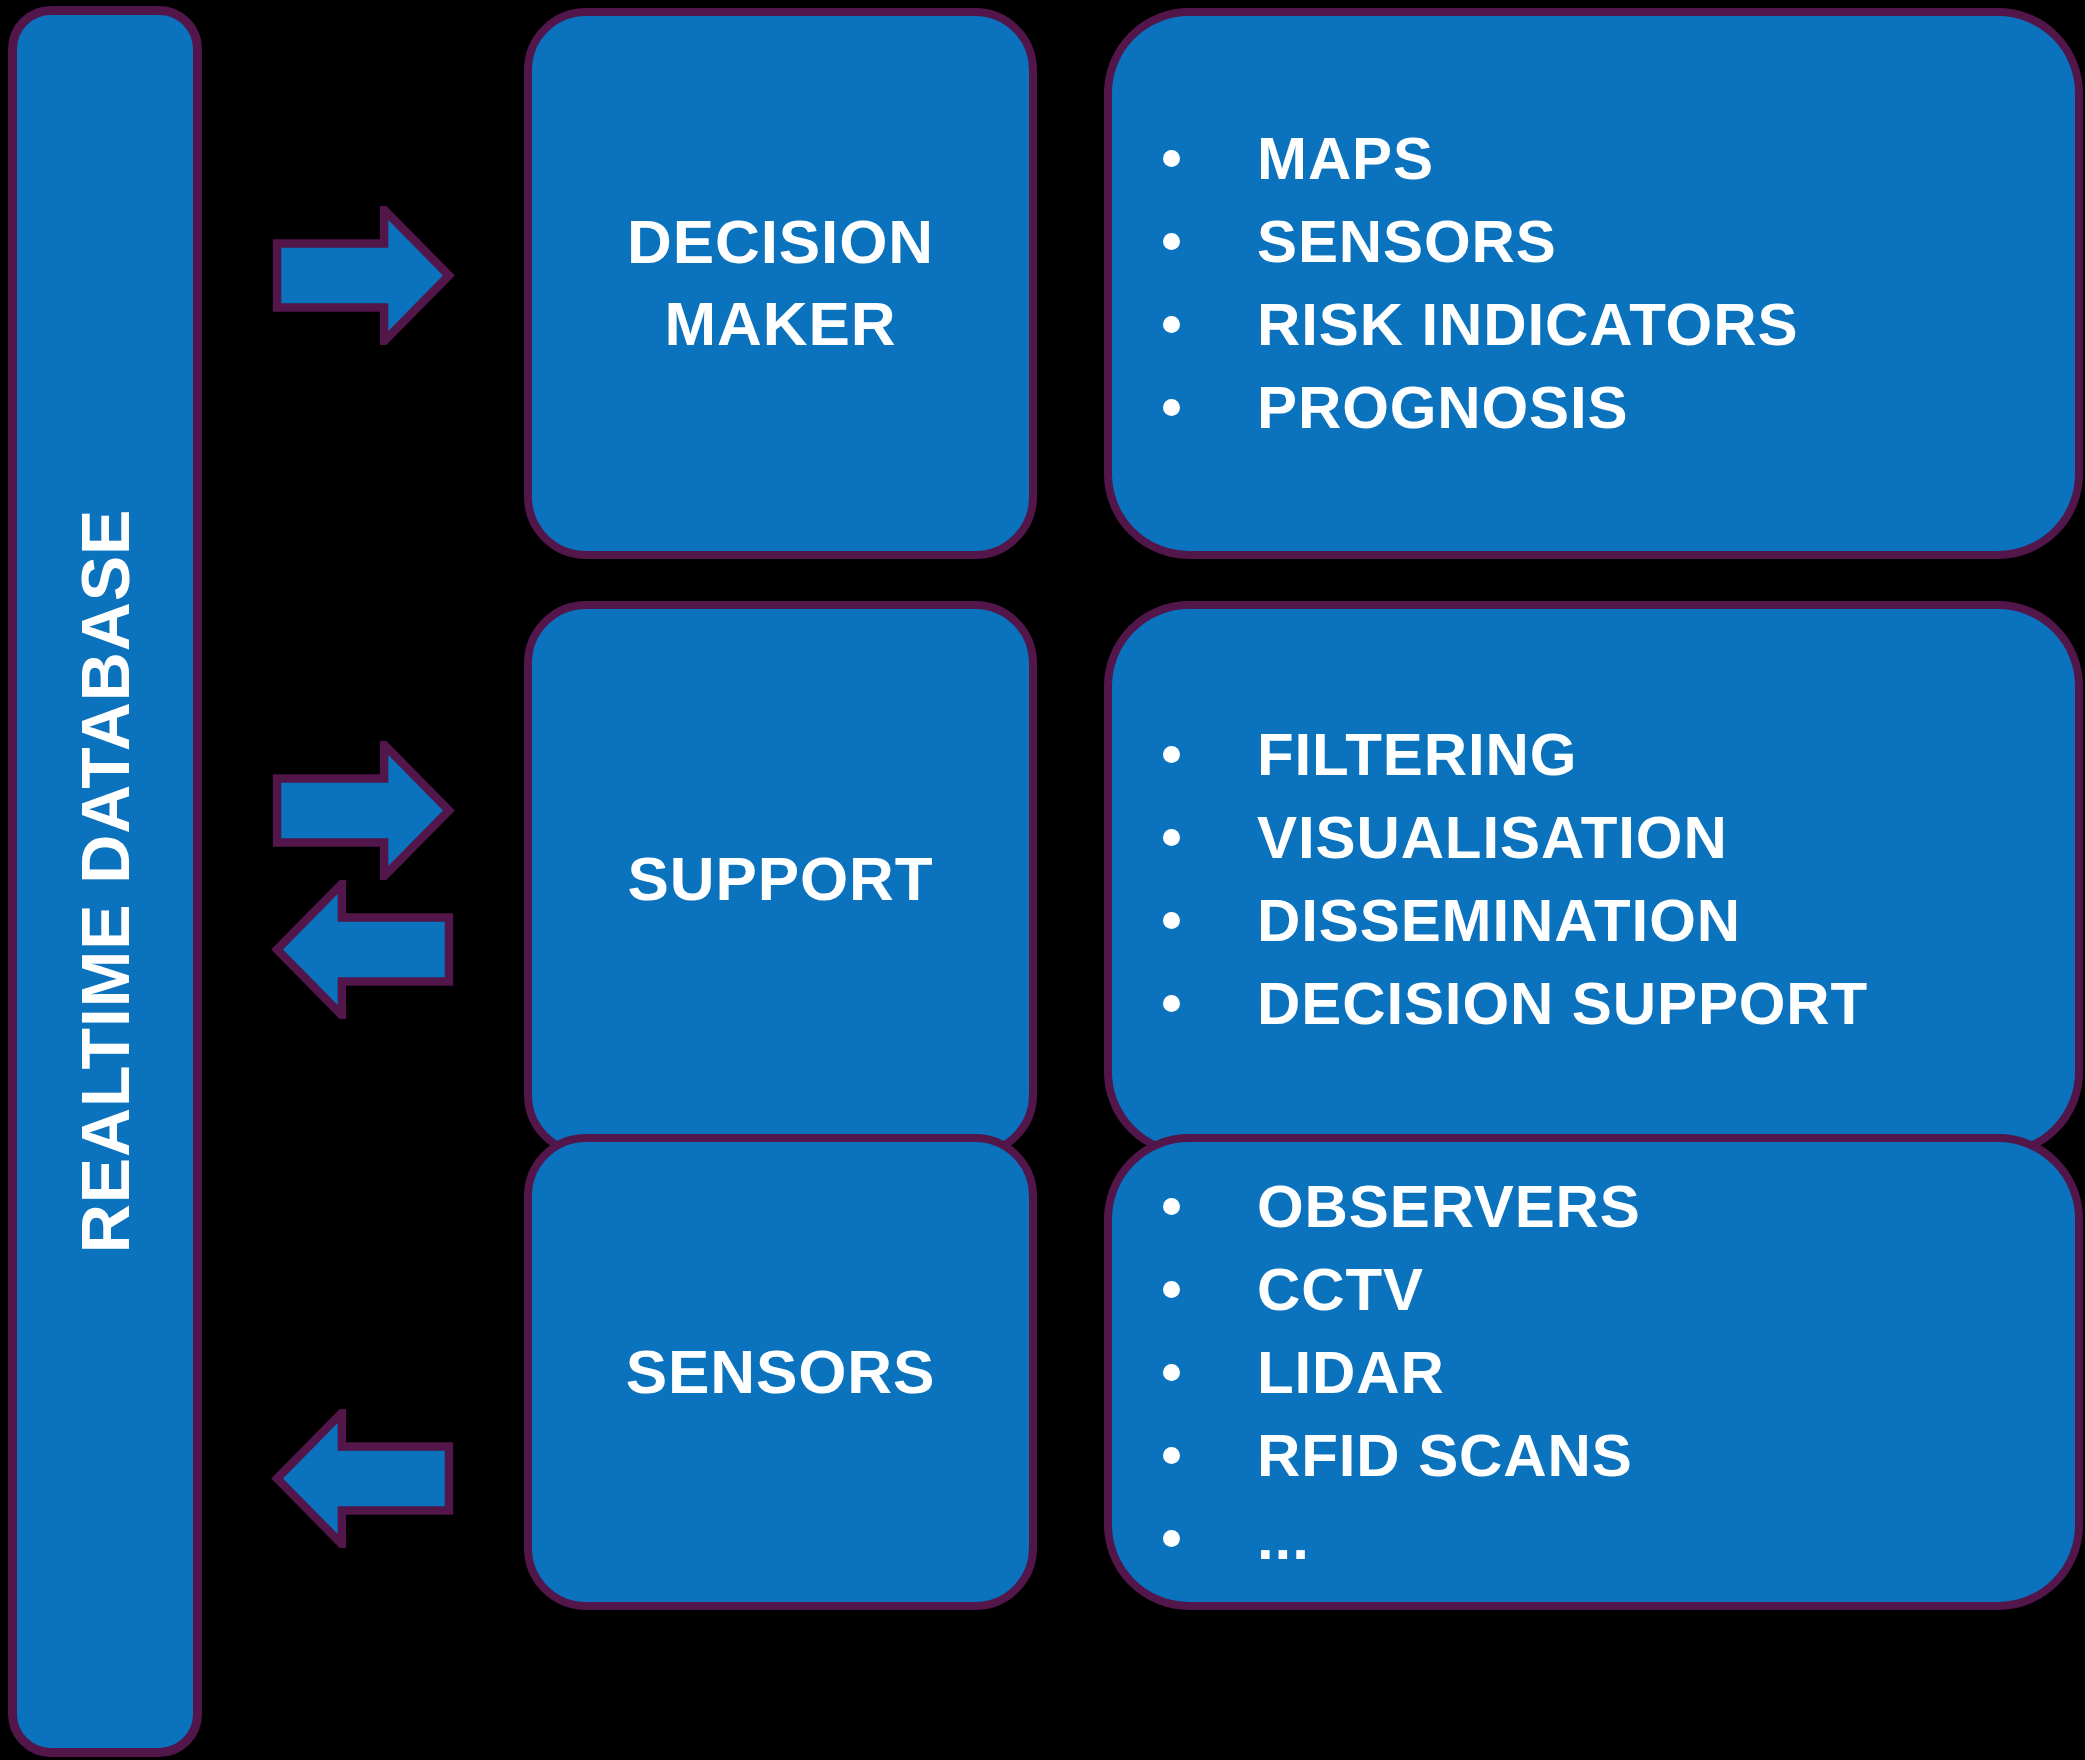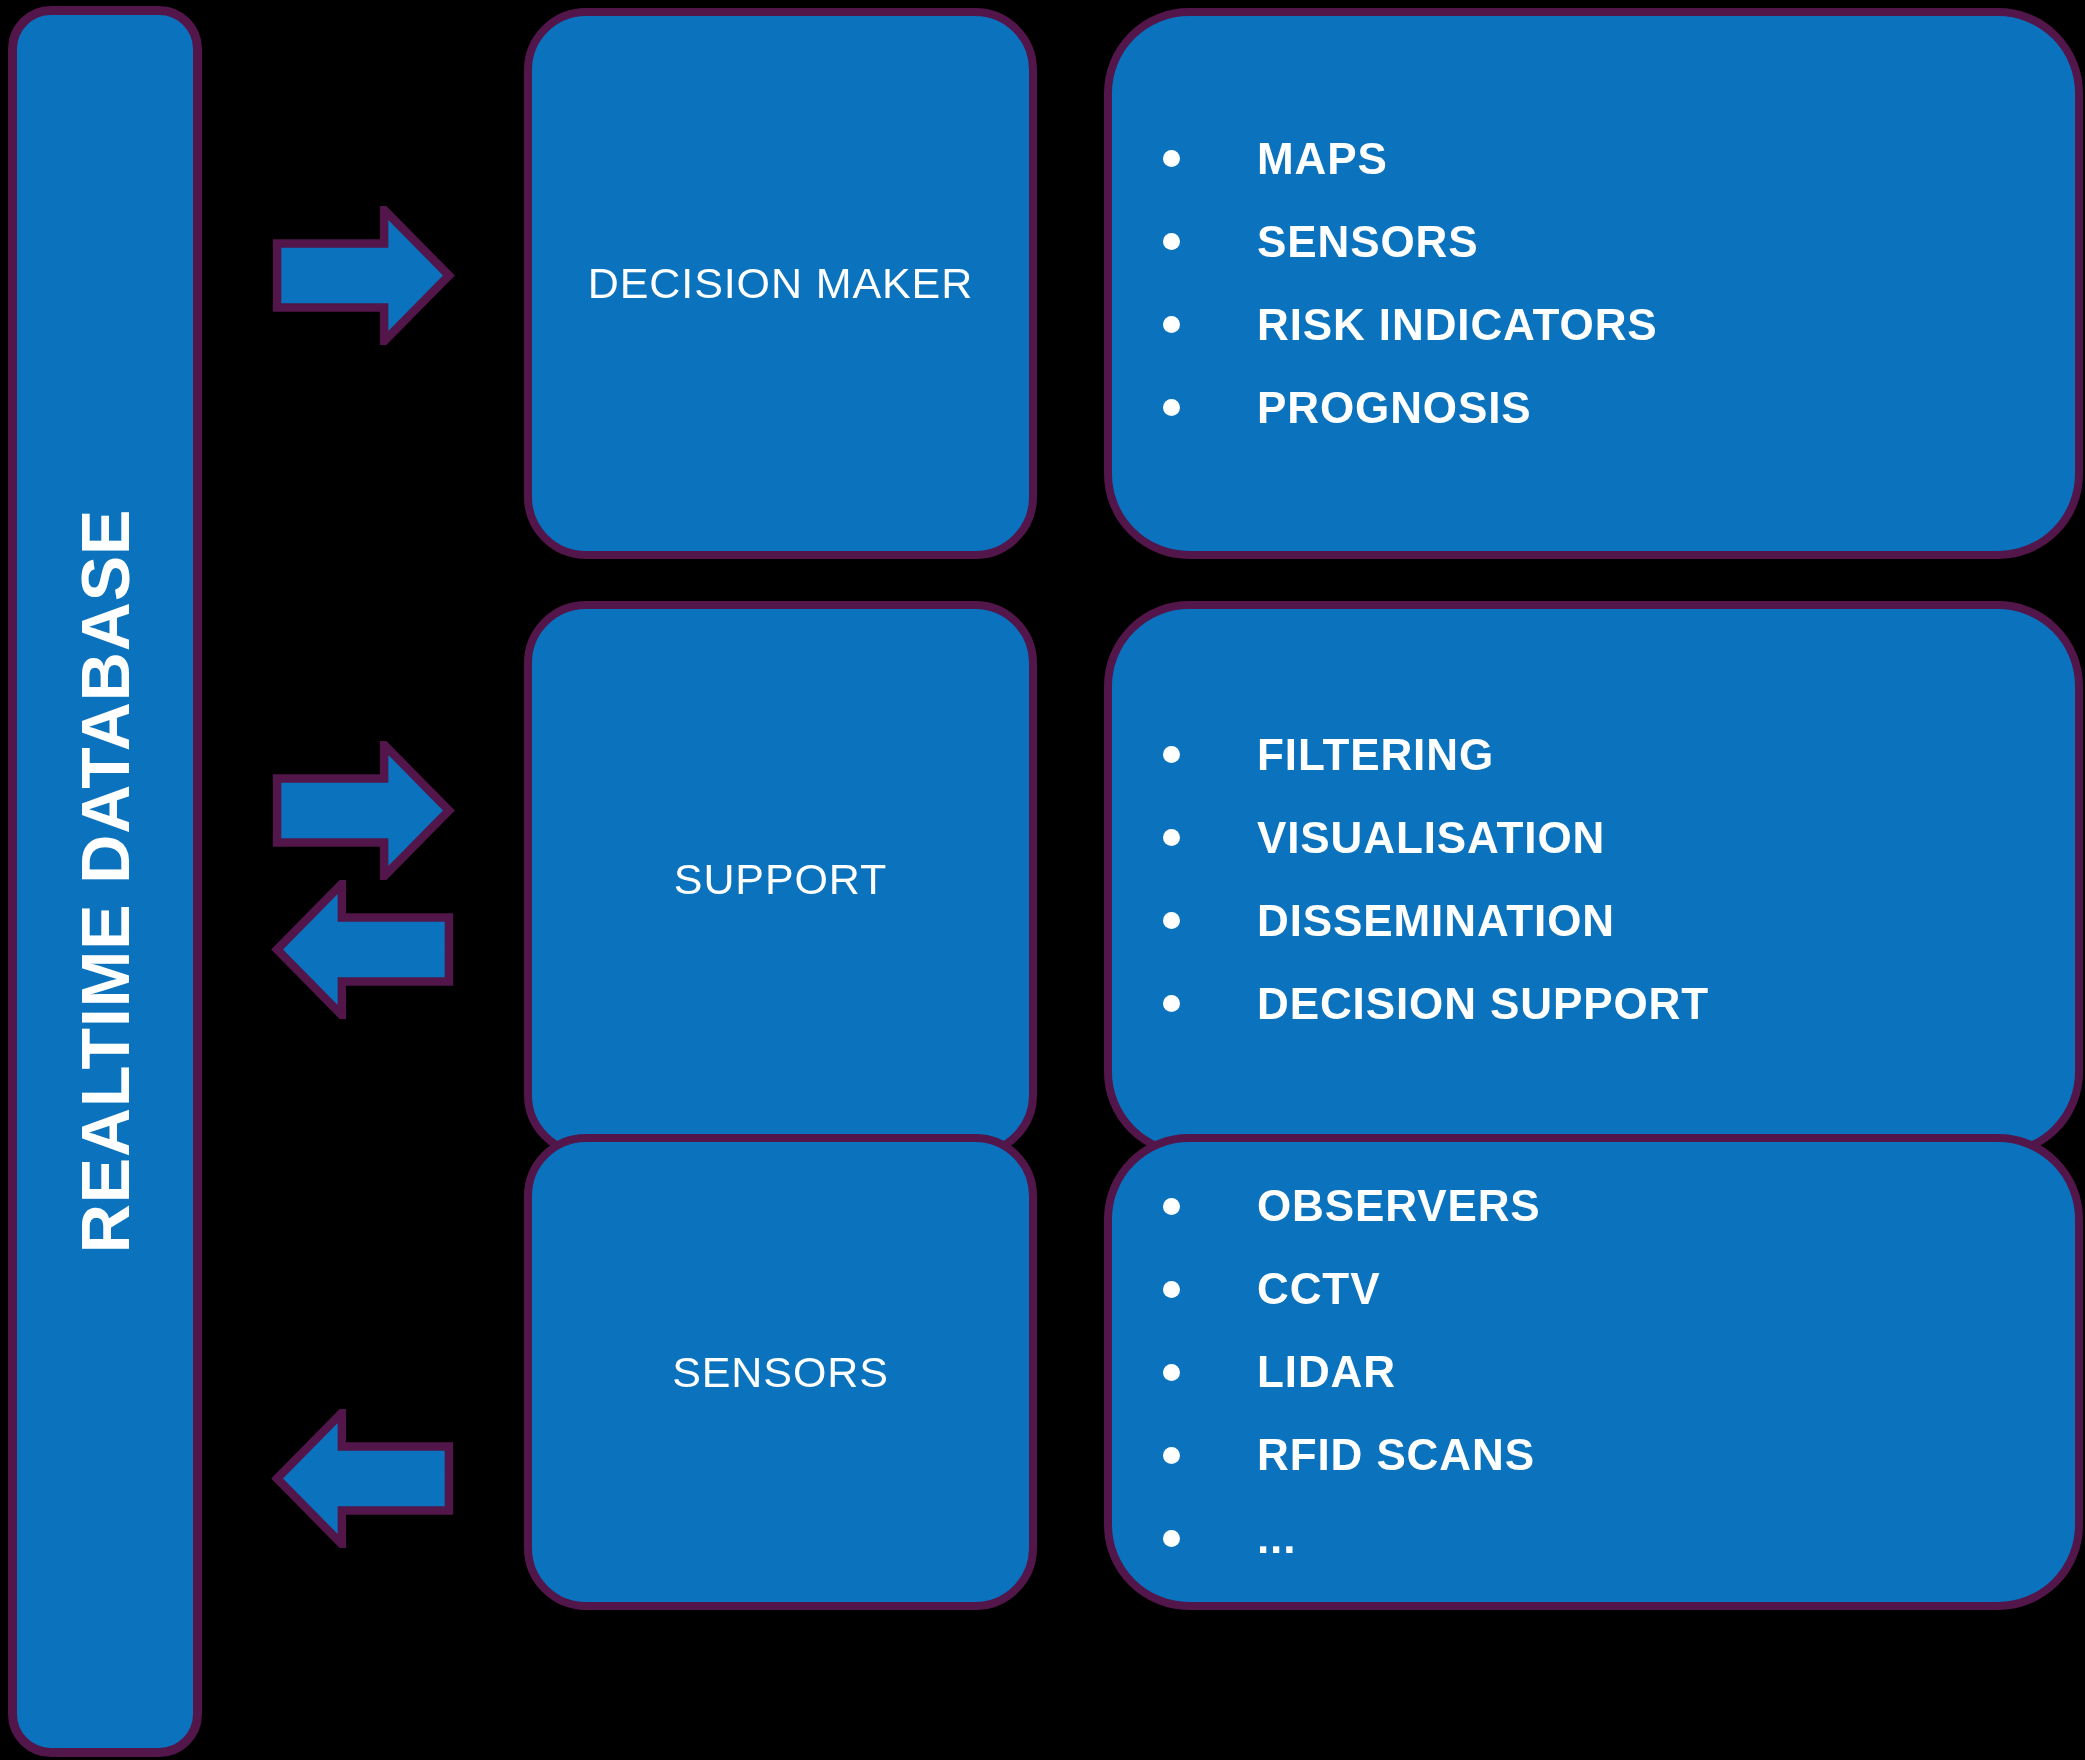--- a/index.html
+++ b/index.html
@@ -30,37 +30,37 @@
     color:#ffffff;
   }
   
   .actor-box{
     left:524px;width:513px;
     border-radius:62px;
     display:flex;align-items:center;justify-content:center;
     text-align:center;
   }
   .actor-label{
-    font-size:43px;font-weight:normal;line-height:1.32;
+    font-size:62px;font-weight:bold;line-height:1.32;
     letter-spacing:0.9px;padding:0 38px;
   }
   
   .list-box{
     left:1104px;width:979px;
     border-radius:85px;
     display:flex;flex-direction:column;justify-content:center;
   }
   .list-box ul{
     list-style:none;margin:0;padding:0;
   }
   .list-box li{
     height:83px;
     display:flex;align-items:center;
     padding-left:51px;
-    font-size:44px;font-weight:bold;letter-spacing:0.9px;
+    font-size:60px;font-weight:bold;letter-spacing:0.9px;
     white-space:nowrap;
   }
   .dot{
     flex:none;
     width:17px;height:17px;border-radius:50%;
     background:#ffffff;
     margin-right:77px;
   }
   .row-top    {top:7.5px;   height:551px;}
   .row-middle {top:601px; height:556px;}

